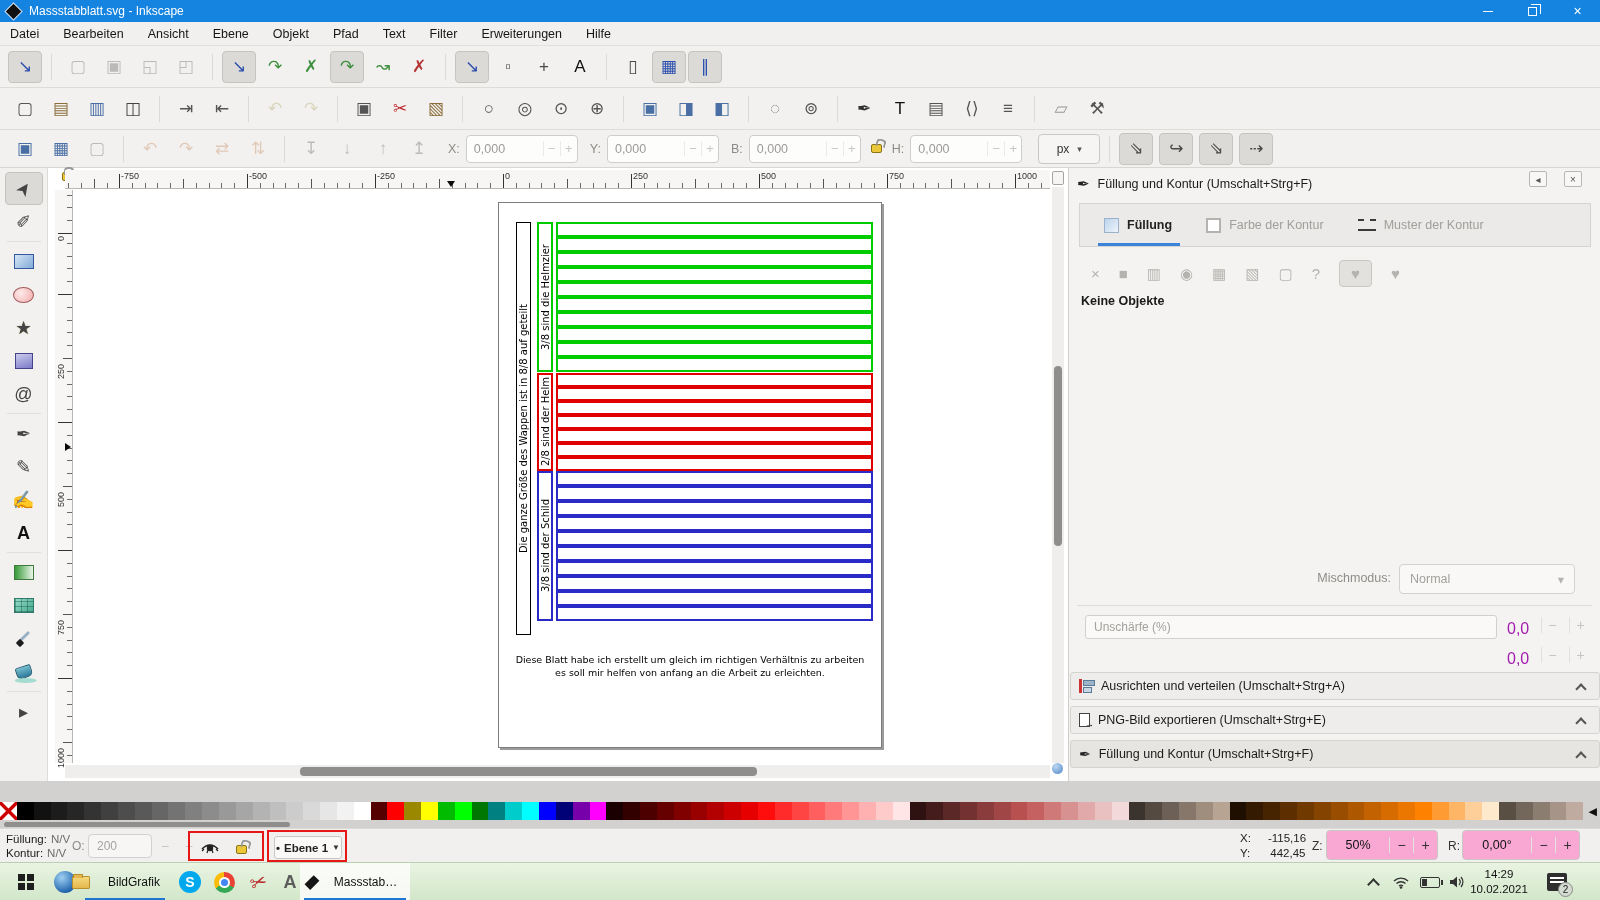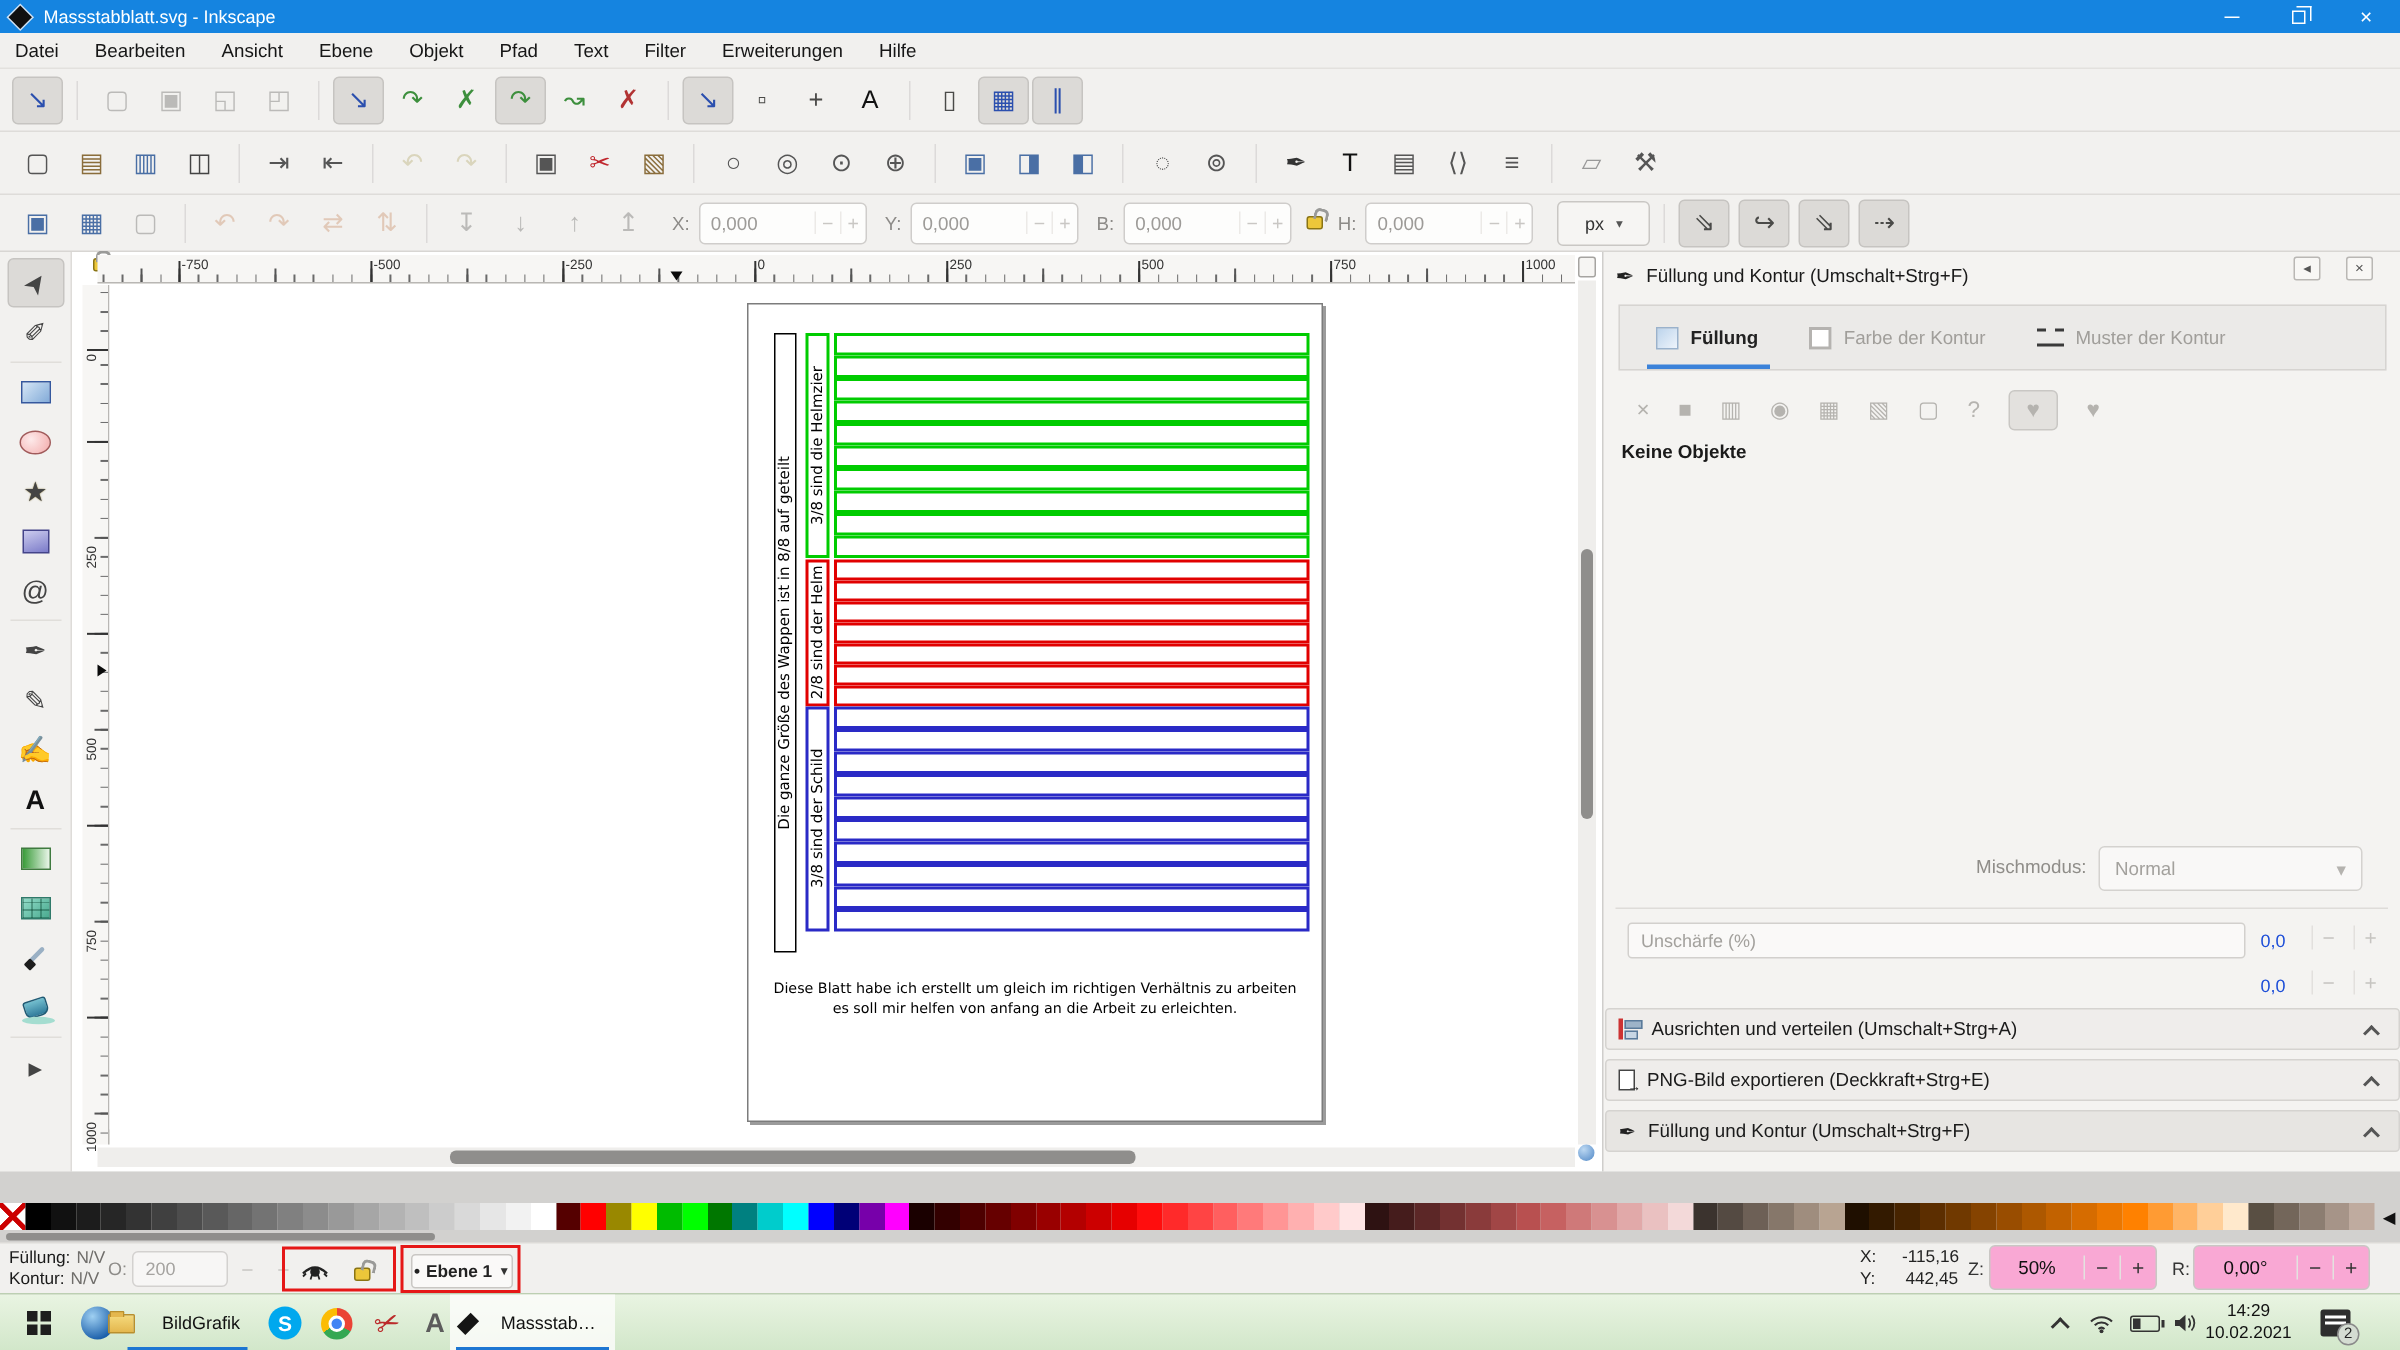--- a/index.html
+++ b/index.html
@@ -120,21 +120,21 @@
   .tabic2 { width:18px; height:12px; border-top:2px dashed #3a3a3a; border-bottom:2px solid #3a3a3a; position:relative; }
   .fillrow { position:absolute; left:22px; top:92px; display:flex; align-items:center; gap:19px; }
   .filltype { font-size:15px; color:#b5b3af; line-height:1; }
   .filltype.pressedbox { background:#e3e1de; border:1px solid #c9c7c4; border-radius:4px; padding:5px 11px; }
   .no-objects { position:absolute; left:12px; top:126px; font-weight:bold; font-size:12.5px; color:#1a1a1a; }
   .blendlabel { position:absolute; left:180px; top:403px; width:142px; text-align:right; color:#8f8d89; font-size:12.5px; }
   .blenddd { position:absolute; left:330px; top:396px; width:176px; height:30px; border:1px solid #d4d2cf; border-radius:4px; background:#f9f8f7; display:flex; align-items:center; color:#a3a19d; font-size:12.5px; padding-left:10px; }
   .blenddd .arr { position:absolute; right:10px; color:#b5b3af; }
   .docksep { position:absolute; left:8px; right:8px; top:437px; border-top:1px solid #dedcd9; }
   .sliderbar { position:absolute; left:16px; width:412px; height:24px; border:1px solid #d2d0cd; border-radius:3px; background:#faf9f8; display:flex; align-items:center; padding-left:8px; color:#a3a19d; font-size:12px; }
-  .sliderval { position:absolute; left:438px; width:34px; color:#1d4ed8; font-size:12px; }
+  .sliderval { position:absolute; left:438px; width:34px; color:#a21caf; font-size:16px; }
   .mp { position:absolute; width:22px; text-align:center; color:#c6c4c1; font-size:14px; border-left:1px solid #e2e0dd; }
   .dockbars { position:absolute; left:1px; top:504px; width:530px; display:flex; flex-direction:column; gap:6px; }
   .dockbar { height:28px; background:#efedeb; border:1px solid #d5d3d0; border-radius:3px; display:flex; align-items:center; position:relative; }
   .dockbar.darker { background:#e7e5e2; }
   .dockbar .lbl { font-size:12.5px; color:#1a1a1a; margin-left:8px; }
   .chev { position:absolute; right:14px; top:12px; width:8px; height:8px; border-left:2px solid #555; border-top:2px solid #555; transform:rotate(45deg); }
   .ic-align16 { width:14px; height:14px; margin-left:8px; border-left:3px solid #c33; position:relative; }
   .ic-align16:before { content:""; position:absolute; left:1px; top:1px; width:10px; height:4px; background:#9db3c8; border:1px solid #5a7florida; border:1px solid #5a7a9a; }
   .ic-align16:after { content:""; position:absolute; left:1px; top:8px; width:7px; height:4px; background:#c8d6e4; border:1px solid #5a7a9a; }
   .ic-page16 { width:11px; height:14px; margin-left:8px; border:1px solid #444; background:#fff; position:relative; }
@@ -661,21 +661,21 @@
     <span class="mp" style="left:472px;top:479px">−</span>
     <span class="mp" style="left:500px;top:479px">+</span>
     <div class="dockbars" id="dockbars">
         <div class="dockbar">
           <span class="ic-align16"></span>
           <span class="lbl">Ausrichten und verteilen (Umschalt+Strg+A)</span>
           <span class="chev"></span>
         </div>
         <div class="dockbar">
           <span class="ic-page16"></span>
-          <span class="lbl">PNG-Bild exportieren (Deckkraft+Strg+E)</span>
+          <span class="lbl">PNG-Bild exportieren (Umschalt+Strg+E)</span>
           <span class="chev"></span>
         </div>
         <div class="dockbar darker">
           <span class="ic-pen16">✒</span>
           <span class="lbl">Füllung und Kontur (Umschalt+Strg+F)</span>
           <span class="chev"></span>
         </div>
       </div>
   </div>
 

